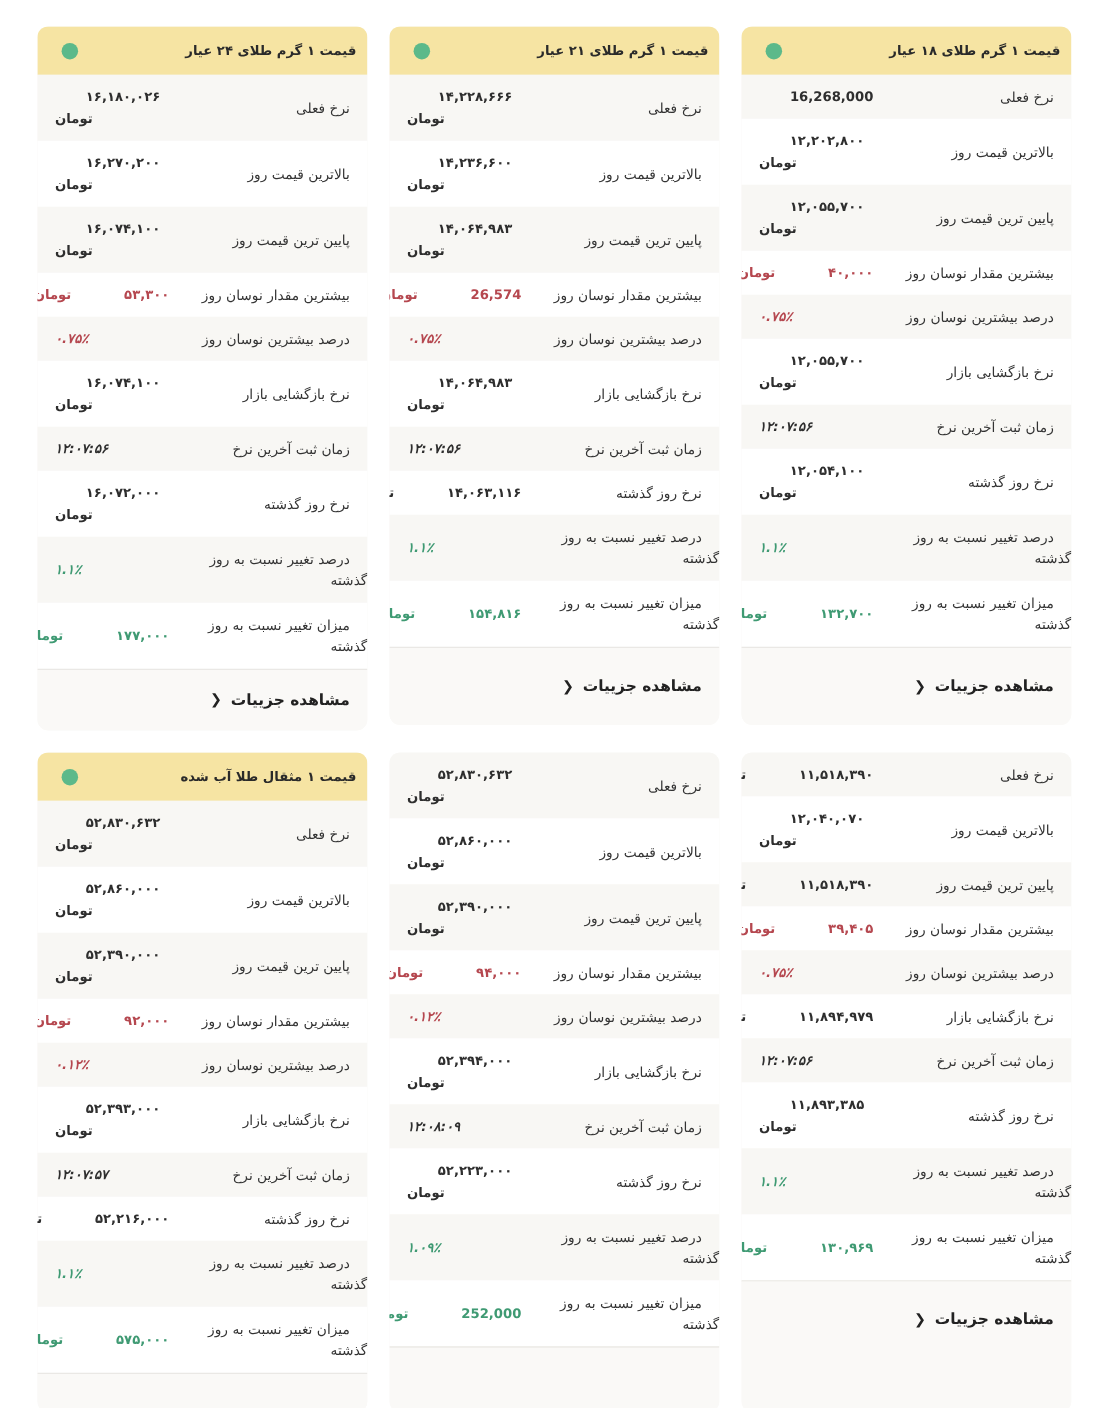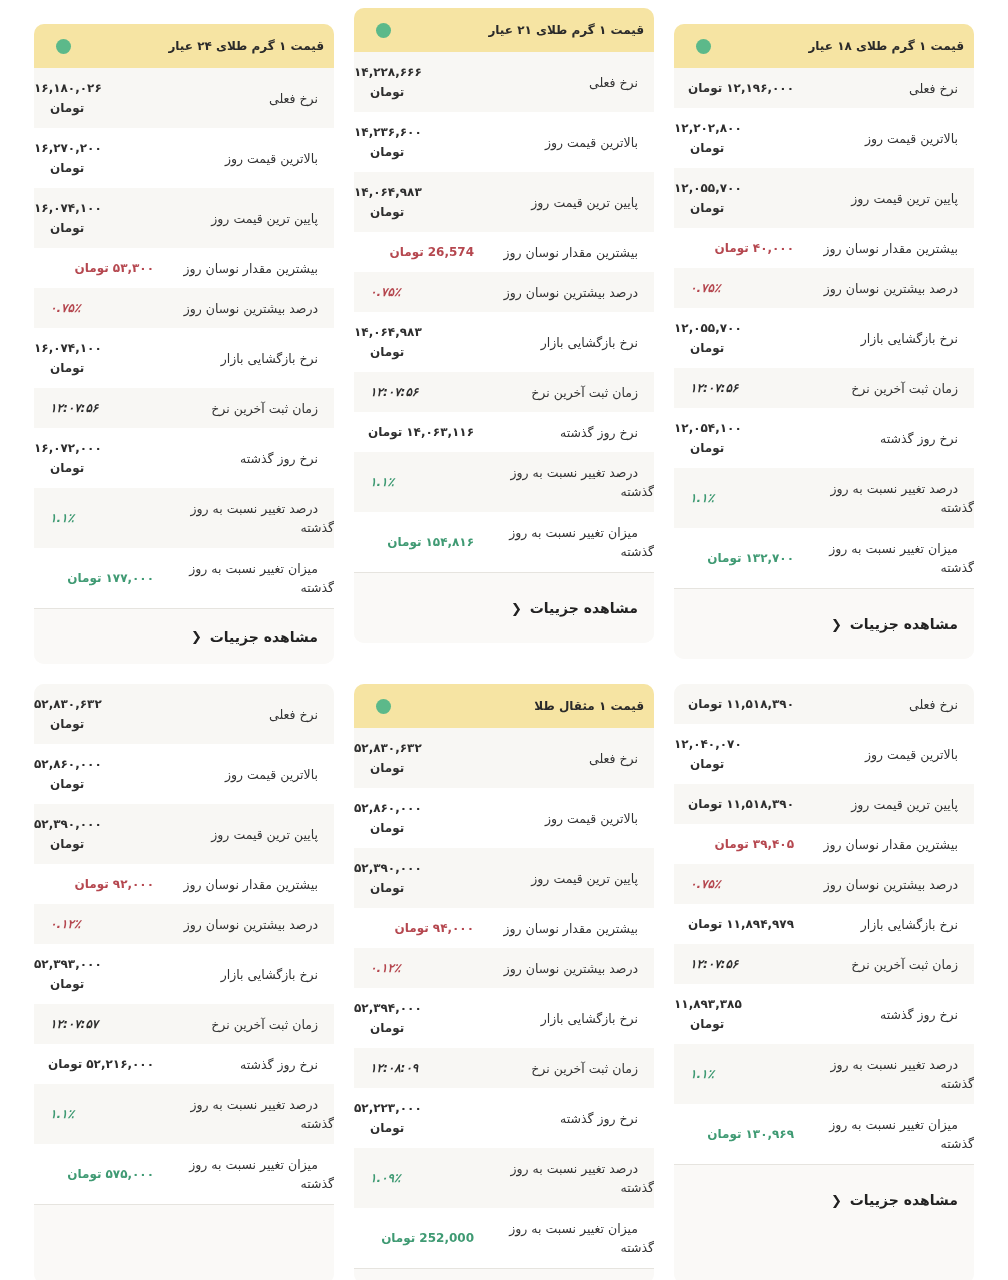--- a/index.html
+++ b/index.html
@@ -23,21 +23,21 @@
     justify-content: space-between; direction: ltr;
   }
   .row.shade { background: #f8f7f4; }
   .row.plain { background: #ffffff; }
   .row.h40 { height: 40px; }
   .row.h60 { height: 60px; }
   .val {
     width: 120px; font-size: 12px; font-weight: bold; color: #2e2e2e;
     direction: rtl; text-align: left; padding-left: 0; line-height: 20px;
   }
-  .val .num { display: block; direction: ltr; text-align: left; unicode-bidi: plaintext; }
+  .val .num { display: block; direction: ltr; text-align: left; unicode-bidi: plaintext; margin-left: 44px; }
   .val .unit { display: block; padding-left: 16px; text-align: left; }
   .val.inline { display: flex; flex-direction: row; gap: 4px; padding-left: 16px; }
   .val.inline .num, .val.inline .unit { display: inline; padding-left: 0; }
   .val.red { color: #b5474f; }
   .val.green { color: #3f9a73; }
   .val.pad { padding-left: 16px; font-style: italic; }
   .label {
     flex: 1; direction: rtl; text-align: right; font-size: 12.5px; color: #333;
     padding-right: 16px; line-height: 19px;
   }
@@ -58,21 +58,21 @@
 
 <div class="grid">
 
   <div class="card" style="left:674px; top:24px;">
     <div class="card-header">
       <span class="status-dot"></span>
       <span class="card-title">قیمت ۱ گرم طلای ۱۸ عیار</span>
     </div>
     <div class="row shade h40">
       <div class="val inline">
-          <span class="num">۱۲,۱۹۶,۰۰۰</span>
+          <span class="num">16,268,000</span>
           <span class="unit">تومان</span>
         </div>
       <div class="label">نرخ فعلی</div>
     </div>
     <div class="row plain h60">
       <div class="val">
           <span class="num">۱۲,۲۰۲,۸۰۰</span>
           <span class="unit">تومان</span>
         </div>
       <div class="label">بالاترین قیمت روز</div>
@@ -130,21 +130,21 @@
           <span class="l2">گذشته</span>
         </div>
     </div>
     <div class="divider"></div>
     <div class="details">
       <span class="chev">❯</span>
       <span class="details-label">مشاهده جزییات</span>
     </div>
   </div>
 
-  <div class="card" style="left:354px; top:8px;">
+  <div class="card" style="left:354px; top:24px;">
     <div class="card-header">
       <span class="status-dot"></span>
       <span class="card-title">قیمت ۱ گرم طلای ۲۱ عیار</span>
     </div>
     <div class="row shade h60">
       <div class="val">
           <span class="num">۱۴,۲۲۸,۶۶۶</span>
           <span class="unit">تومان</span>
         </div>
       <div class="label">نرخ فعلی</div>
@@ -364,95 +364,95 @@
         </div>
     </div>
     <div class="divider"></div>
     <div class="details">
       <span class="chev">❯</span>
       <span class="details-label">مشاهده جزییات</span>
     </div>
   </div>
 
   <div class="card" style="left:354px; top:684px; height:600px;">
+    <div class="row shade h60">
+      <div class="val">
+          <span class="num">۵۲,۸۳۰,۶۳۲</span>
+          <span class="unit">تومان</span>
+        </div>
+      <div class="label">نرخ فعلی</div>
+    </div>
+    <div class="row plain h60">
+      <div class="val">
+          <span class="num">۵۲,۸۶۰,۰۰۰</span>
+          <span class="unit">تومان</span>
+        </div>
+      <div class="label">بالاترین قیمت روز</div>
+    </div>
+    <div class="row shade h60">
+      <div class="val">
+          <span class="num">۵۲,۳۹۰,۰۰۰</span>
+          <span class="unit">تومان</span>
+        </div>
+      <div class="label">پایین ترین قیمت روز</div>
+    </div>
+    <div class="row plain h40">
+      <div class="val inline red">
+          <span class="num">۹۴,۰۰۰</span>
+          <span class="unit">تومان</span>
+        </div>
+      <div class="label">بیشترین مقدار نوسان روز</div>
+    </div>
+    <div class="row shade h40">
+      <div class="val red pad">۰.۱۲٪</div>
+      <div class="label">درصد بیشترین نوسان روز</div>
+    </div>
+    <div class="row plain h60">
+      <div class="val">
+          <span class="num">۵۲,۳۹۴,۰۰۰</span>
+          <span class="unit">تومان</span>
+        </div>
+      <div class="label">نرخ بازگشایی بازار</div>
+    </div>
+    <div class="row shade h40">
+      <div class="val pad">۱۲:۰۸:۰۹</div>
+      <div class="label">زمان ثبت آخرین نرخ</div>
+    </div>
+    <div class="row plain h60">
+      <div class="val">
+          <span class="num">۵۲,۲۲۳,۰۰۰</span>
+          <span class="unit">تومان</span>
+        </div>
+      <div class="label">نرخ روز گذشته</div>
+    </div>
+    <div class="row shade h60">
+      <div class="val green pad">۱.۰۹٪</div>
+      <div class="label wrap">
+          <span class="l1">درصد تغییر نسبت به روز</span>
+          <span class="l2">گذشته</span>
+        </div>
+    </div>
+    <div class="row plain h60">
+      <div class="val inline green">
+          <span class="num">252,000</span>
+          <span class="unit">تومان</span>
+        </div>
+      <div class="label wrap">
+          <span class="l1">میزان تغییر نسبت به روز</span>
+          <span class="l2">گذشته</span>
+        </div>
+    </div>
+    <div class="divider"></div>
+  </div>
+
+  <div class="card" style="left:34px; top:684px; height:600px;">
     <div class="card-header">
       <span class="status-dot"></span>
-      <span class="card-title">قیمت ۱ مثقال طلا</span>
-    </div>
-    <div class="row shade h60">
-      <div class="val">
-          <span class="num">۵۲,۸۳۰,۶۳۲</span>
-          <span class="unit">تومان</span>
-        </div>
-      <div class="label">نرخ فعلی</div>
-    </div>
-    <div class="row plain h60">
-      <div class="val">
-          <span class="num">۵۲,۸۶۰,۰۰۰</span>
-          <span class="unit">تومان</span>
-        </div>
-      <div class="label">بالاترین قیمت روز</div>
-    </div>
-    <div class="row shade h60">
-      <div class="val">
-          <span class="num">۵۲,۳۹۰,۰۰۰</span>
-          <span class="unit">تومان</span>
-        </div>
-      <div class="label">پایین ترین قیمت روز</div>
-    </div>
-    <div class="row plain h40">
-      <div class="val inline red">
-          <span class="num">۹۴,۰۰۰</span>
-          <span class="unit">تومان</span>
-        </div>
-      <div class="label">بیشترین مقدار نوسان روز</div>
-    </div>
-    <div class="row shade h40">
-      <div class="val red pad">۰.۱۲٪</div>
-      <div class="label">درصد بیشترین نوسان روز</div>
-    </div>
-    <div class="row plain h60">
-      <div class="val">
-          <span class="num">۵۲,۳۹۴,۰۰۰</span>
-          <span class="unit">تومان</span>
-        </div>
-      <div class="label">نرخ بازگشایی بازار</div>
-    </div>
-    <div class="row shade h40">
-      <div class="val pad">۱۲:۰۸:۰۹</div>
-      <div class="label">زمان ثبت آخرین نرخ</div>
-    </div>
-    <div class="row plain h60">
-      <div class="val">
-          <span class="num">۵۲,۲۲۳,۰۰۰</span>
-          <span class="unit">تومان</span>
-        </div>
-      <div class="label">نرخ روز گذشته</div>
-    </div>
-    <div class="row shade h60">
-      <div class="val green pad">۱.۰۹٪</div>
-      <div class="label wrap">
-          <span class="l1">درصد تغییر نسبت به روز</span>
-          <span class="l2">گذشته</span>
-        </div>
-    </div>
-    <div class="row plain h60">
-      <div class="val inline green">
-          <span class="num">252,000</span>
-          <span class="unit">تومان</span>
-        </div>
-      <div class="label wrap">
-          <span class="l1">میزان تغییر نسبت به روز</span>
-          <span class="l2">گذشته</span>
-        </div>
-    </div>
-    <div class="divider"></div>
-  </div>
-
-  <div class="card" style="left:34px; top:684px; height:600px;">
+      <span class="card-title">قیمت ۱ مثقال طلا آب شده</span>
+    </div>
     <div class="row shade h60">
       <div class="val">
           <span class="num">۵۲,۸۳۰,۶۳۲</span>
           <span class="unit">تومان</span>
         </div>
       <div class="label">نرخ فعلی</div>
     </div>
     <div class="row plain h60">
       <div class="val">
           <span class="num">۵۲,۸۶۰,۰۰۰</span>

